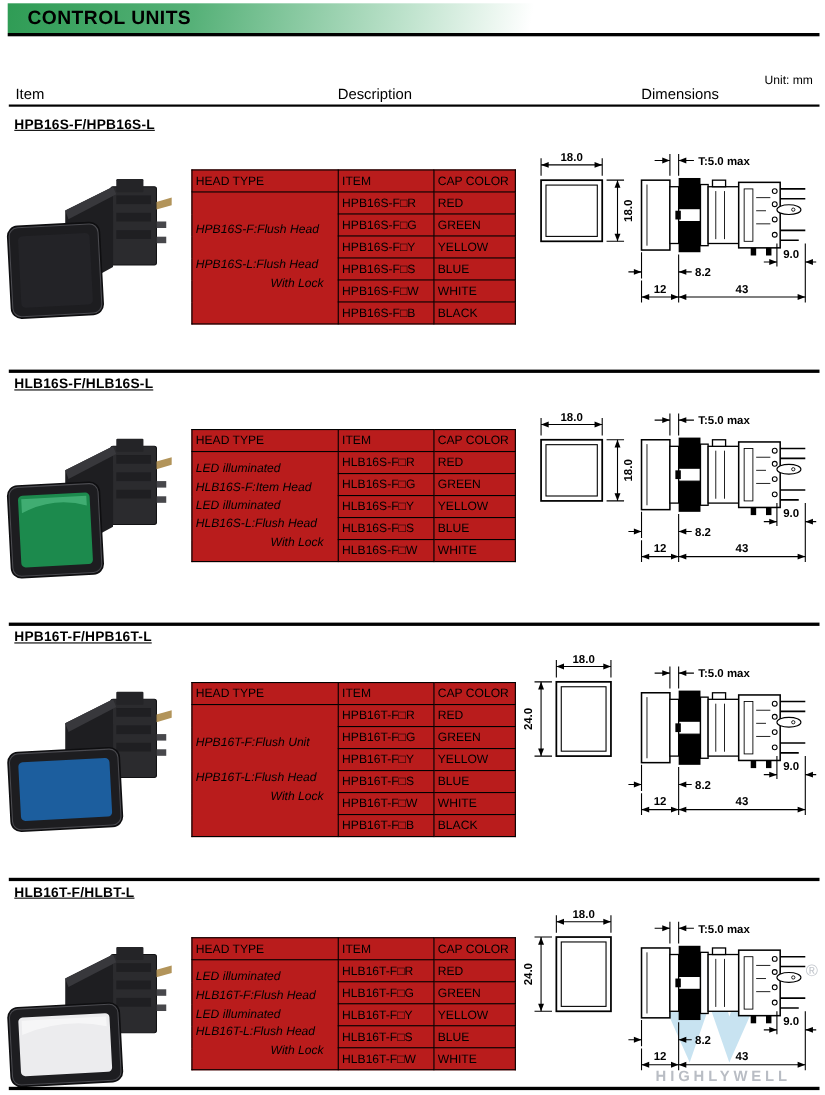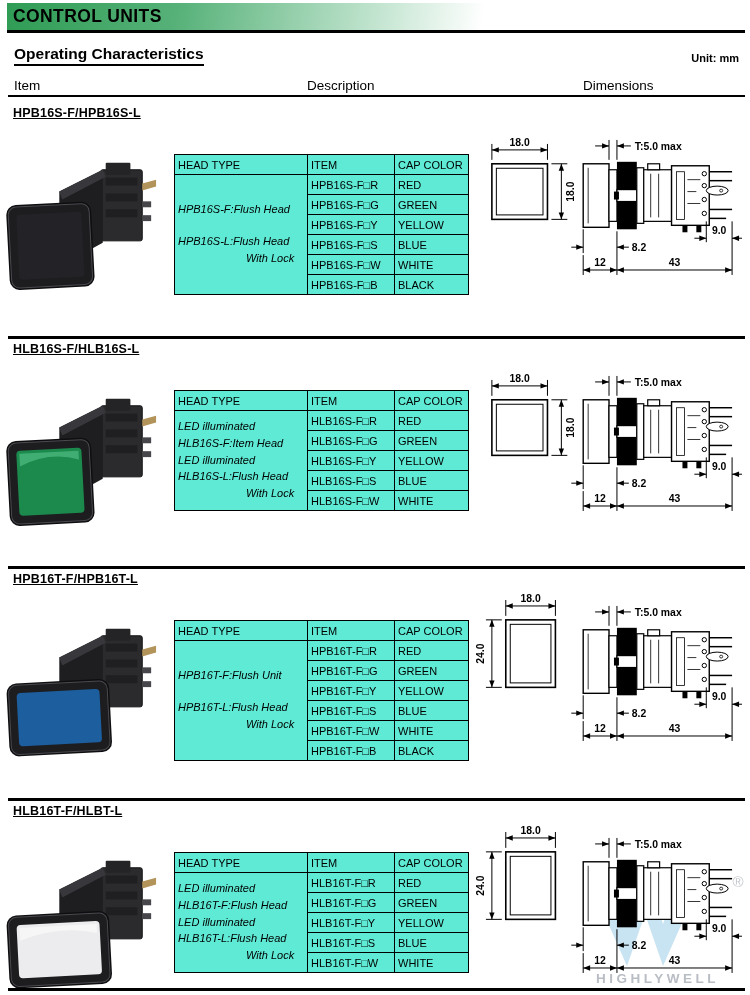--- a/index.html
+++ b/index.html
@@ -8,43 +8,43 @@
           font-family:"Liberation Sans", sans-serif; color:#000; }
 
   
   .watermark { position:absolute; left:578px; top:862px; width:172px; height:128px; z-index:0; }
   .wm-text { position:absolute; left:18px; bottom:4px; font-size:13.5px; font-weight:bold;
              letter-spacing:3.5px; color:#b9bdc4; }
 
   
   .banner { position:absolute; left:7px; top:3px; width:484px; height:27px;
             background:linear-gradient(100deg,#2f9c55 0%,#56b178 35%,#bfe3cd 75%,#ffffff 98%);
-            display:flex; align-items:center; padding-left:6px; z-index:1; }
+            display:flex; align-items:center; padding-left:18px; z-index:1; }
   .banner-title { font-size:17.5px; font-weight:bold; letter-spacing:0.4px; }
   .banner-underline { position:absolute; left:7px; top:30px; width:738px; height:3px; background:#000; z-index:1; }
   .op-heading { position:absolute; left:14px; top:45px; font-size:15.5px; font-weight:bold;
                 border-bottom:2px solid #000; padding-bottom:1px; z-index:1; }
-  .unit-label { position:absolute; right:11px; top:52px; font-size:11px; font-weight:bold; z-index:1; }
+  .unit-label { position:absolute; right:11px; top:67px; font-size:11px; font-weight:normal; z-index:1; }
   .col-heads { position:absolute; left:8px; top:78px; width:737px; height:19px;
                border-bottom:2px solid #000; z-index:1; }
   .col-heads span { position:absolute; top:0; font-size:13.5px; }
   .col-item { left:6px; }
   .col-desc { left:299px; }
   .col-dims { left:575px; }
 
   
   .product-section { position:absolute; left:0; width:750px; height:240px; z-index:1; }
   .sec-sep { position:absolute; left:8px; top:0; width:737px; height:3px; background:#000; }
   .sec-title { position:absolute; left:13px; top:6px; font-size:12.5px; font-weight:bold; letter-spacing:0.2px;text-decoration:underline; }
   .photo { position:absolute; left:4px; top:52px; width:158px; height:154px; }
   .photo svg { width:100%; height:100%; }
   .dims { position:absolute; left:476px; top:24px; width:268px; height:160px; }
 
   .spec-table { position:absolute; left:174px; top:54px; width:294px; border-collapse:collapse;
-                table-layout:fixed; font-size:11px; background:#5eead4; }
+                table-layout:fixed; font-size:11px; background:#b91c1c; }
   .spec-table th, .spec-table td { border:1.5px solid #000; height:20px; padding:0 3px;
                 font-weight:normal; text-align:left; white-space:nowrap; }
   .col-w-head { width:133px; } .col-w-item { width:87px; } .col-w-cap { width:74px; }
   .head-type-cell { vertical-align:middle; line-height:1.45; }
   .head-type-cell div { margin:1px 0;font-style:italic; }
   .head-type-cell .gap-before { margin-top:16px; }
   .head-type-cell .lock-line { padding-left:68px; }
 
   .bottom-line { position:absolute; left:8px; top:988px; width:737px; height:3px; background:#000; z-index:2; }
 </style>
@@ -60,21 +60,20 @@
       <text x="159" y="25" font-size="15" fill="#c3c7cd" text-anchor="middle">®</text>
     </svg>
     <div class="wm-text">HIGHLYWELL</div>
   </div>
 
   <div class="banner">
     <span class="banner-title">CONTROL UNITS</span>
   </div>
   <div class="banner-underline"></div>
 
-  <div class="op-heading">Operating Characteristics</div>
   <div class="unit-label">Unit: mm</div>
 
   <div class="col-heads">
     <span class="col-item">Item</span>
     <span class="col-desc">Description</span>
     <span class="col-dims">Dimensions</span>
   </div>
 
   <div id="sections">
   <section class="product-section" style="top: 100px;">

